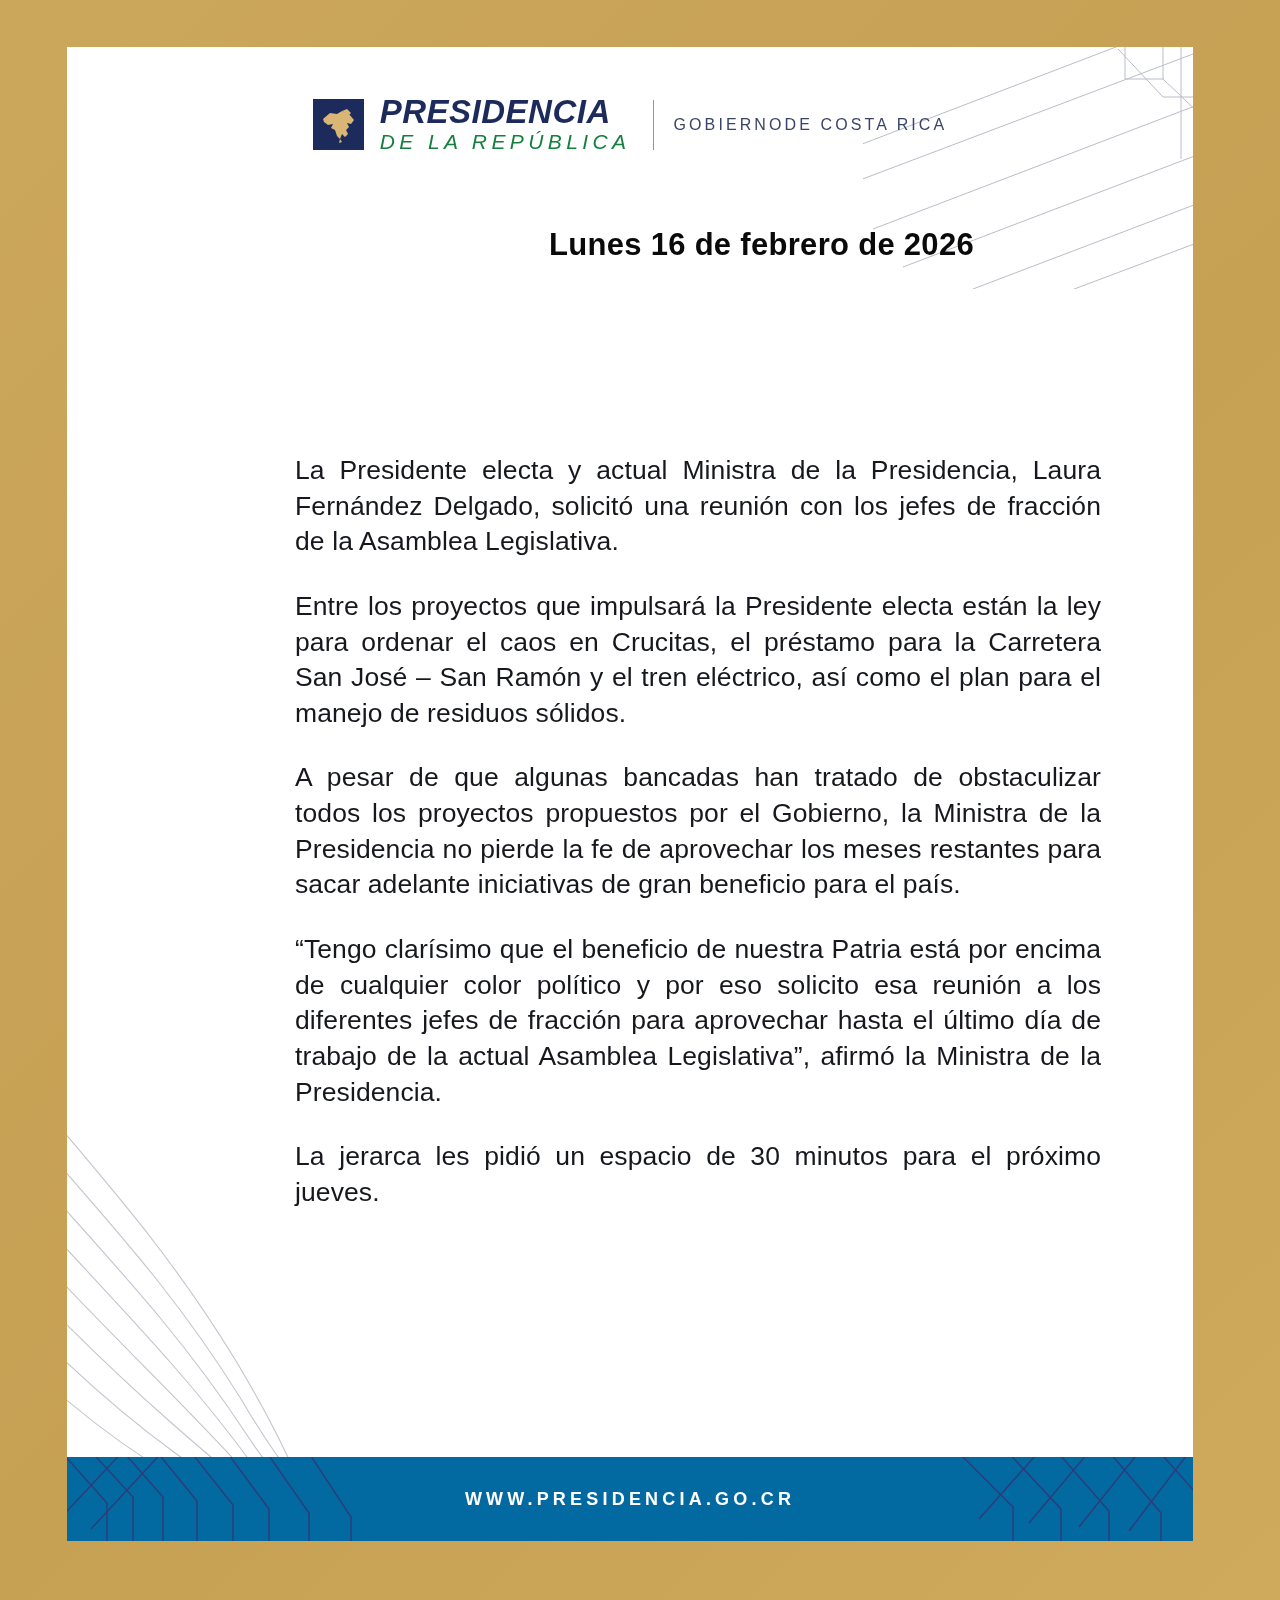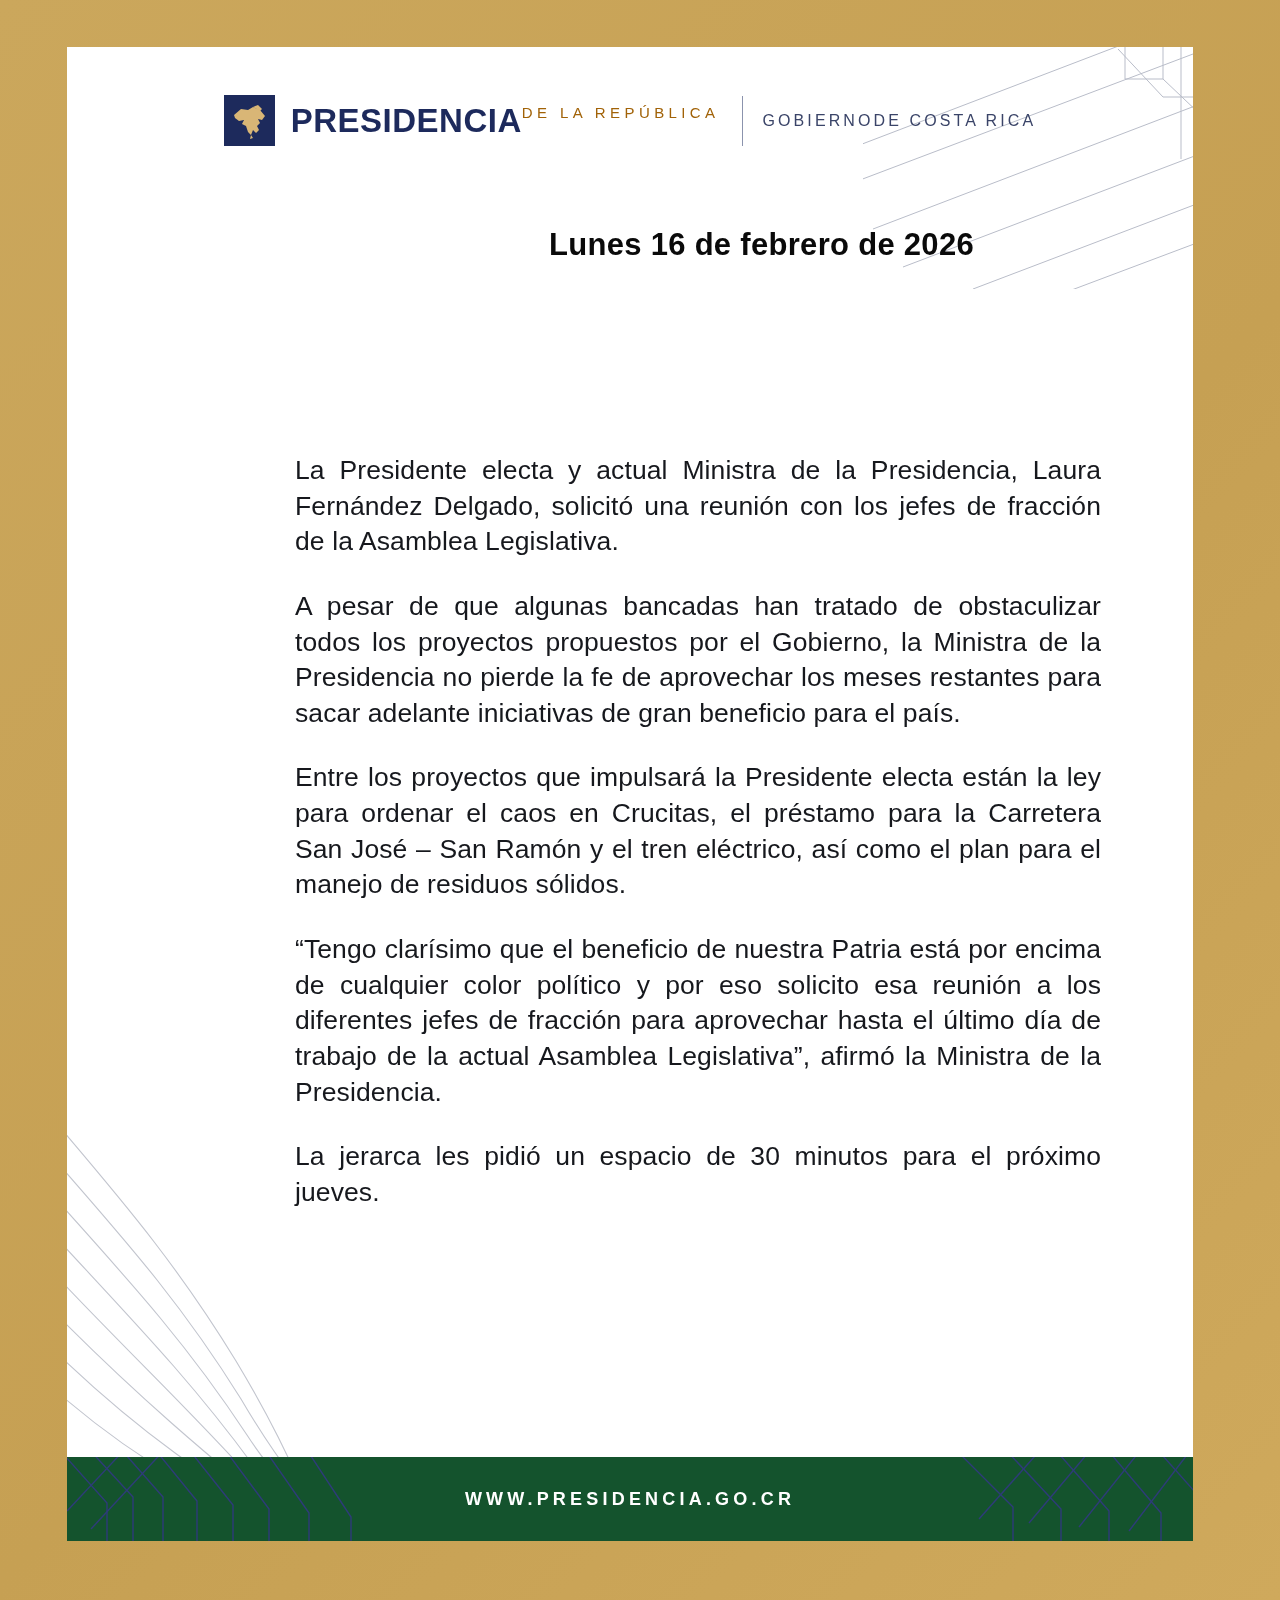--- a/index.html
+++ b/index.html
@@ -66,35 +66,37 @@
     height: 51px;
     background: #1d2a5c;
     display: flex;
     align-items: center;
     justify-content: center;
     margin-right: 16px;
   }
   .emblem svg { display: block; }
   .wordmark {
     display: flex;
-    justify-content: center;
+    flex-direction: column;
+    justify-content: center;
+    font-style: italic;
   }
   .wordmark .line1 {
     font-size: 33px;
     font-weight: 700;
     letter-spacing: 0.5px;
     color: #1d2a5c;
     line-height: 1.02;
     font-family: "Liberation Sans", sans-serif;
   }
   .wordmark .line2 {
-    font-size: 15px;
+    font-size: 21px;
     font-weight: 400;
     letter-spacing: 4.4px;
-    color: #a16207;
+    color: #15803d;
     line-height: 1.25;
     font-family: "Liberation Sans", sans-serif;
   }
   .logo-divider {
     width: 1px;
     height: 50px;
     background: #8b93ad;
     margin: 0 20px 0 22px;
   }
   .gov {
@@ -156,21 +158,21 @@
   }
   .body-copy p:last-child { margin-bottom: 0; }
 
   
   .footer {
     position: absolute;
     left: 0;
     right: 0;
     bottom: 0;
     height: 84px;
-    background: #14532d;
+    background: #0369a1;
     display: flex;
     align-items: center;
     justify-content: center;
     overflow: hidden;
   }
   .footer-deco {
     position: absolute;
     left: 0;
     top: 0;
     width: 420px;
@@ -250,22 +252,22 @@
     </div>
   </div>
 
   <div class="date-block">
     <div>Lunes 16 de febrero de 2026</div>
   </div>
 
 
   <div class="body-copy">
     <p>La Presidente electa y actual Ministra de la Presidencia, Laura Fernández Delgado, solicitó una reunión con los jefes de fracción de la Asamblea Legislativa.</p>
+    <p>Entre los proyectos que impulsará la Presidente electa están la ley para ordenar el caos en Crucitas, el préstamo para la Carretera San José – San Ramón y el tren eléctrico, así como el plan para el manejo de residuos sólidos.</p>
     <p>A pesar de que algunas bancadas han tratado de obstaculizar todos los proyectos propuestos por el Gobierno, la Ministra de la Presidencia no pierde la fe de aprovechar los meses restantes para sacar adelante iniciativas de gran beneficio para el país.</p>
-    <p>Entre los proyectos que impulsará la Presidente electa están la ley para ordenar el caos en Crucitas, el préstamo para la Carretera San José – San Ramón y el tren eléctrico, así como el plan para el manejo de residuos sólidos.</p>
     <p>“Tengo clarísimo que el beneficio de nuestra Patria está por encima de cualquier color político y por eso solicito esa reunión a los diferentes jefes de fracción para aprovechar hasta el último día de trabajo de la actual Asamblea Legislativa”, afirmó la Ministra de la Presidencia.</p>
     <p>La jerarca les pidió un espacio de 30 minutos para el próximo jueves.</p>
   </div>
 
   <div class="footer">
     <svg class="footer-deco" viewBox="0 0 420 84">
       <g stroke="#2e3b7a" stroke-width="1.4" fill="none">
         <path d="M-10,-10 L40,46 L40,94"></path>
         <path d="M20,-10 L66,40 L66,94"></path>
         <path d="M52,-10 L96,40 L96,94"></path>

